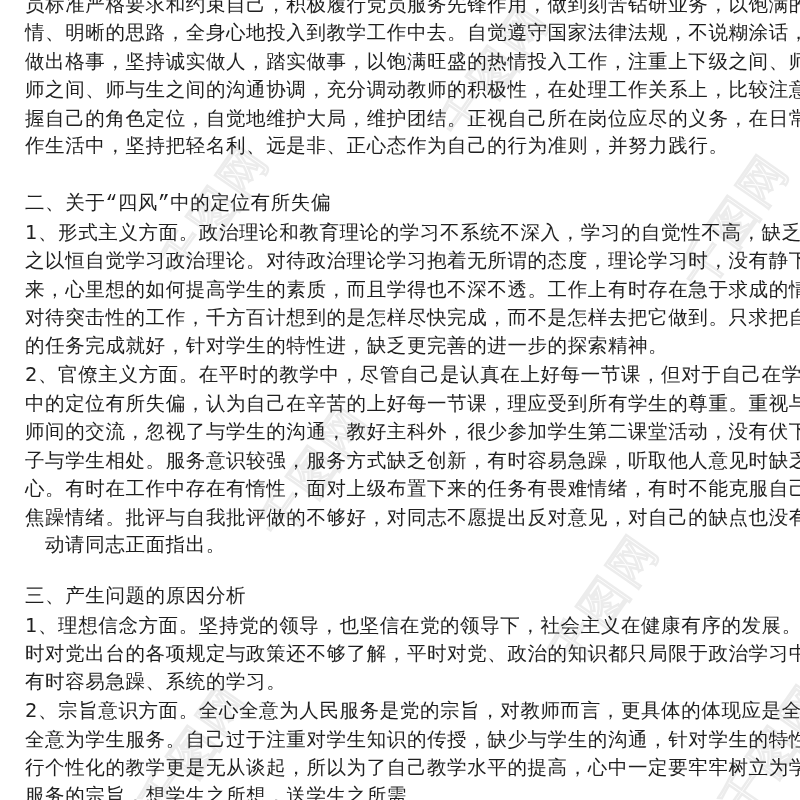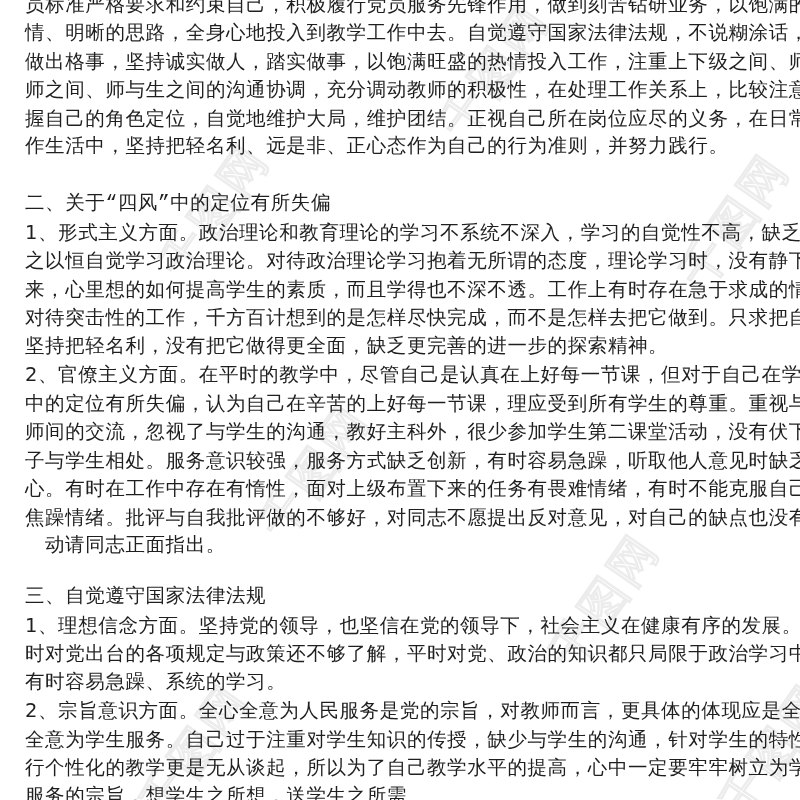--- a/index.html
+++ b/index.html
@@ -42,29 +42,29 @@
       <div class="line" style="top: 19px;">情、明晰的思路，全身心地投入到教学工作中去。自觉遵守国家法律法规，不说糊涂话，不</div>
       <div class="line" style="top: 48px;">做出格事，坚持诚实做人，踏实做事，以饱满旺盛的热情投入工作，注重上下级之间、师与</div>
       <div class="line" style="top: 76px;">师之间、师与生之间的沟通协调，充分调动教师的积极性，在处理工作关系上，比较注意把</div>
       <div class="line" style="top: 105px;">握自己的角色定位，自觉地维护大局，维护团结。正视自己所在岗位应尽的义务，在日常工</div>
       <div class="line last" style="top: 133px;">作生活中，坚持把轻名利、远是非、正心态作为自己的行为准则，并努力践行。</div>
       <div class="line last" style="top: 190px;">二、关于“四风”中的定位有所失偏</div>
       <div class="line" style="top: 219px;">1、形式主义方面。政治理论和教育理论的学习不系统不深入，学习的自觉性不高，缺乏持</div>
       <div class="line" style="top: 247px;">之以恒自觉学习政治理论。对待政治理论学习抱着无所谓的态度，理论学习时，没有静下心</div>
       <div class="line" style="top: 276px;">来，心里想的如何提高学生的素质，而且学得也不深不透。工作上有时存在急于求成的情绪，</div>
       <div class="line" style="top: 304px;">对待突击性的工作，千方百计想到的是怎样尽快完成，而不是怎样去把它做到。只求把自己</div>
-      <div class="line last" style="top: 333px;">坚持把轻名利，没有把它做得更全面，缺乏更完善的进一步的探索精神。</div>
+      <div class="line last" style="top: 333px;">的任务完成就好，针对学生的特性进，缺乏更完善的进一步的探索精神。</div>
       <div class="line" style="top: 361px;">2、官僚主义方面。在平时的教学中，尽管自己是认真在上好每一节课，但对于自己在学生</div>
       <div class="line" style="top: 390px;">中的定位有所失偏，认为自己在辛苦的上好每一节课，理应受到所有学生的尊重。重视与教</div>
       <div class="line" style="top: 418px;">师间的交流，忽视了与学生的沟通，教好主科外，很少参加学生第二课堂活动，没有伏下身</div>
       <div class="line" style="top: 447px;">子与学生相处。服务意识较强，服务方式缺乏创新，有时容易急躁，听取他人意见时缺乏耐</div>
       <div class="line" style="top: 475px;">心。有时在工作中存在有惰性，面对上级布置下来的任务有畏难情绪，有时不能克服自己的</div>
       <div class="line" style="top: 504px;">焦躁情绪。批评与自我批评做的不够好，对同志不愿提出反对意见，对自己的缺点也没有主</div>
       <div class="line last" style="top: 532px; margin-left: 20px;">动请同志正面指出。</div>
-      <div class="line last" style="top: 583px;">三、自觉遵守国家法律法规</div>
+      <div class="line last" style="top: 583px;">三、产生问题的原因分析</div>
       <div class="line" style="top: 612px;">1、理想信念方面。坚持党的领导，也坚信在党的领导下，社会主义在健康有序的发展。平</div>
       <div class="line" style="top: 640px;">时对党出台的各项规定与政策还不够了解，平时对党、政治的知识都只局限于政治学习中，</div>
       <div class="line last" style="top: 669px;">有时容易急躁、系统的学习。</div>
       <div class="line" style="top: 697px;">2、宗旨意识方面。全心全意为人民服务是党的宗旨，对教师而言，更具体的体现应是全心</div>
       <div class="line" style="top: 726px;">全意为学生服务。自己过于注重对学生知识的传授，缺少与学生的沟通，针对学生的特性进</div>
       <div class="line" style="top: 754px;">行个性化的教学更是无从谈起，所以为了自己教学水平的提高，心中一定要牢牢树立为学生</div>
       <div class="line last" style="top: 783px;">服务的宗旨，想学生之所想，送学生之所需。</div>
     </div>
 </div>
 

